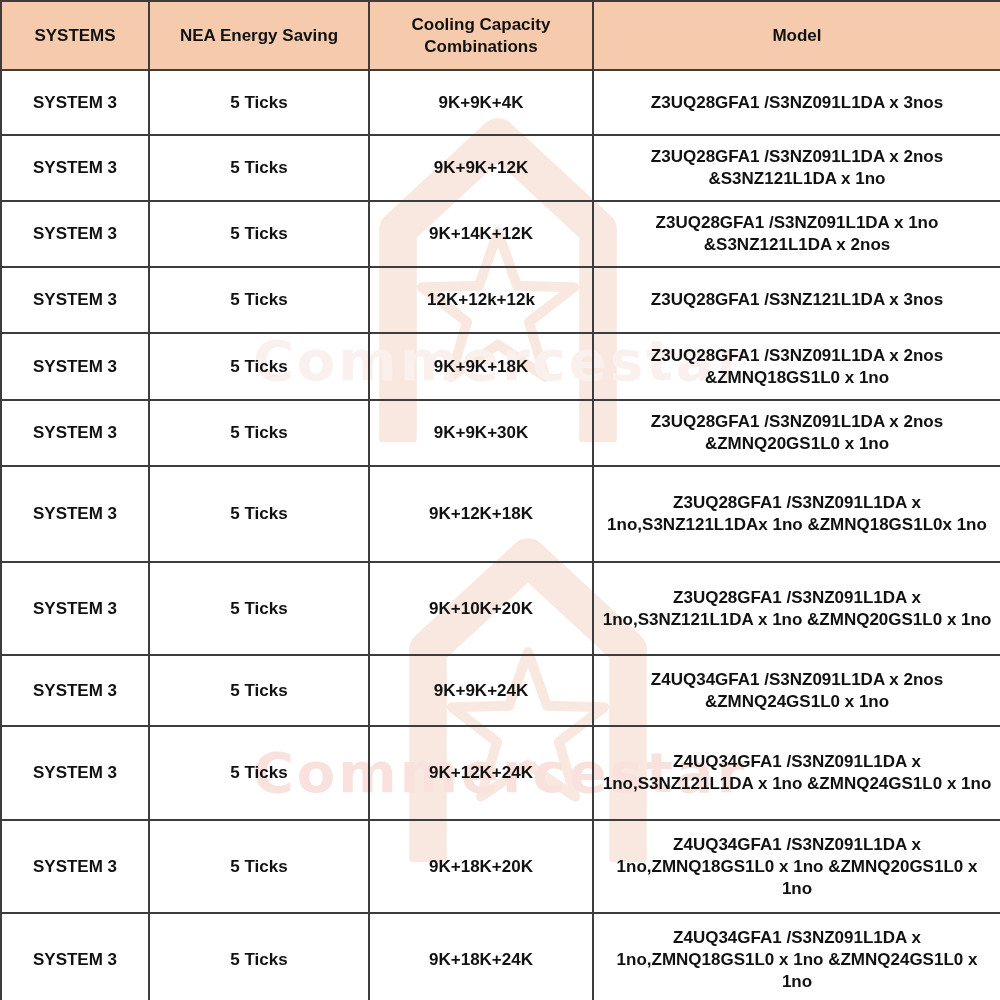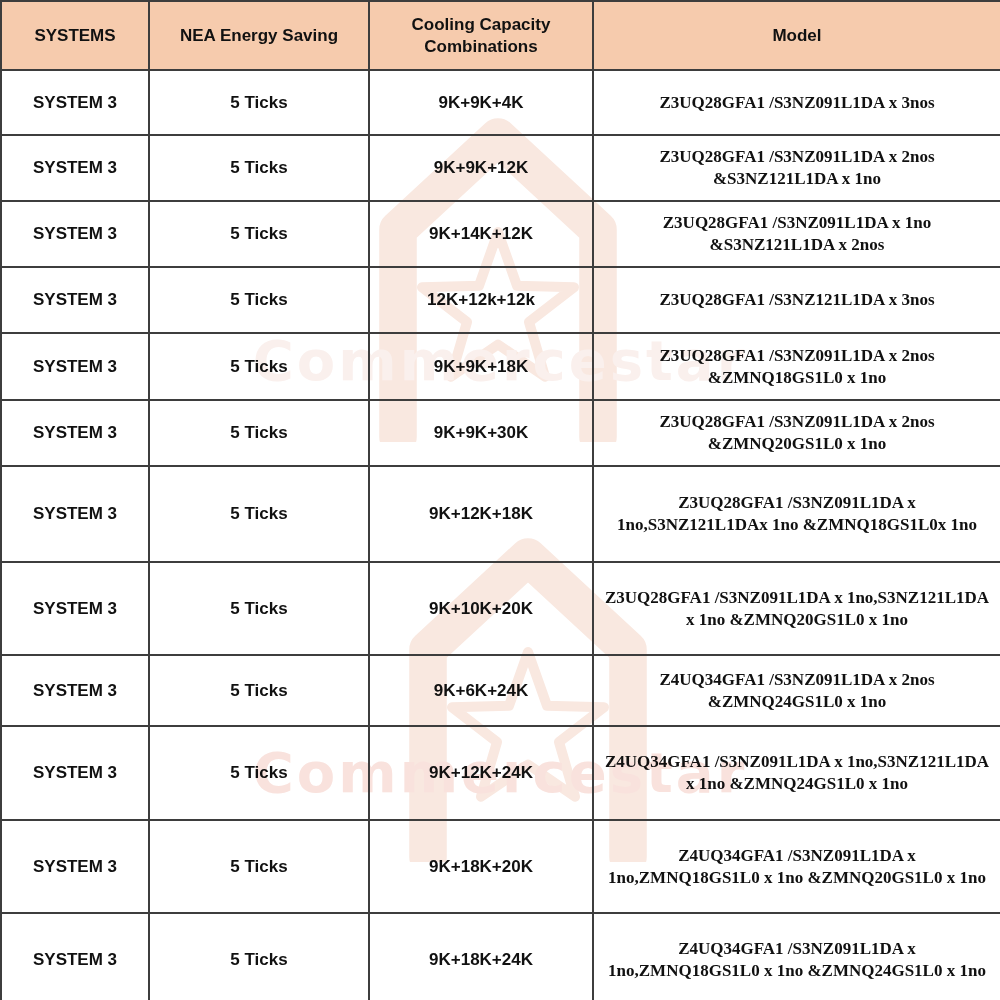--- a/index.html
+++ b/index.html
@@ -75,21 +75,21 @@
   tbody tr:nth-child(4)  { height: 66px; }
   tbody tr:nth-child(5)  { height: 67px; }
   tbody tr:nth-child(6)  { height: 66px; }
   tbody tr:nth-child(7)  { height: 96px; }
   tbody tr:nth-child(8)  { height: 93px; }
   tbody tr:nth-child(9)  { height: 71px; }
   tbody tr:nth-child(10) { height: 94px; }
   tbody tr:nth-child(11) { height: 93px; }
   tbody tr:nth-child(12) { height: 94px; }
 
-  td.model-cell { padding: 2px 6px; font-family: Liberation Serif, serif; }
+  td.model-cell { padding: 2px 6px; }
 </style>
 </head>
 <body>
 
 <div class="page">
 
   <div class="watermark-layer">
     <svg class="wm-house one" viewBox="0 0 120 140">
       <path d="M20 138 V55 L60 18 L100 55 V138" fill="none" stroke="var(--wm-icon)" stroke-width="15" stroke-linejoin="round" stroke-linecap="round"></path>
       <polygon points="60,56 67.6,77.5 90.4,78.1 72.4,92 78.8,113.9 60,101 41.2,113.9 47.6,92 29.6,78.1 52.4,77.5" fill="#ffffff" stroke="var(--wm-icon)" stroke-width="4" stroke-linejoin="round"></polygon>
@@ -170,21 +170,21 @@
   <tr>
     <td>SYSTEM 3</td>
     <td>5 Ticks</td>
     <td>9K+10K+20K</td>
     <td class="model-cell">Z3UQ28GFA1 /S3NZ091L1DA x 1no,S3NZ121L1DA x 1no &amp;ZMNQ20GS1L0 x 1no</td>
   </tr>
 
   <tr>
     <td>SYSTEM 3</td>
     <td>5 Ticks</td>
-    <td>9K+6K+24K</td>
+    <td>9K+9K+24K</td>
     <td class="model-cell">Z4UQ34GFA1 /S3NZ091L1DA x 2nos &amp;ZMNQ24GS1L0 x 1no</td>
   </tr>
 
   <tr>
     <td>SYSTEM 3</td>
     <td>5 Ticks</td>
     <td>9K+12K+24K</td>
     <td class="model-cell">Z4UQ34GFA1 /S3NZ091L1DA x 1no,S3NZ121L1DA x 1no &amp;ZMNQ24GS1L0 x 1no</td>
   </tr>
 

